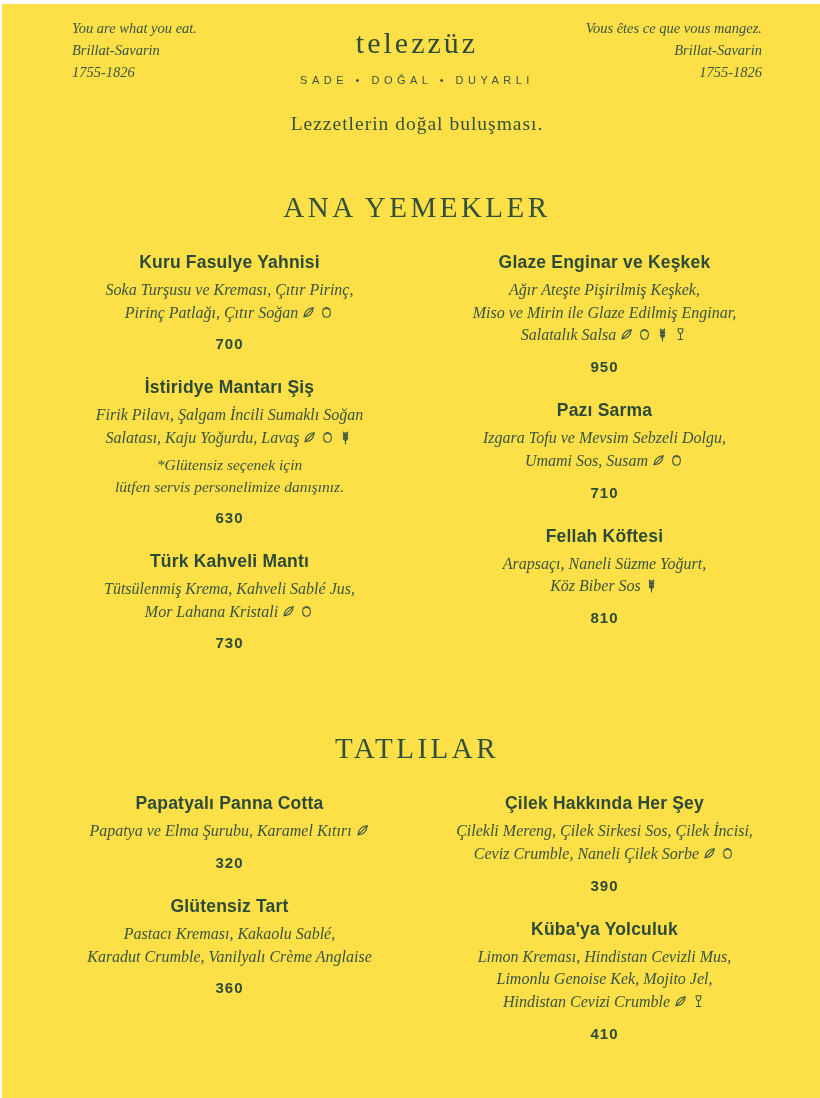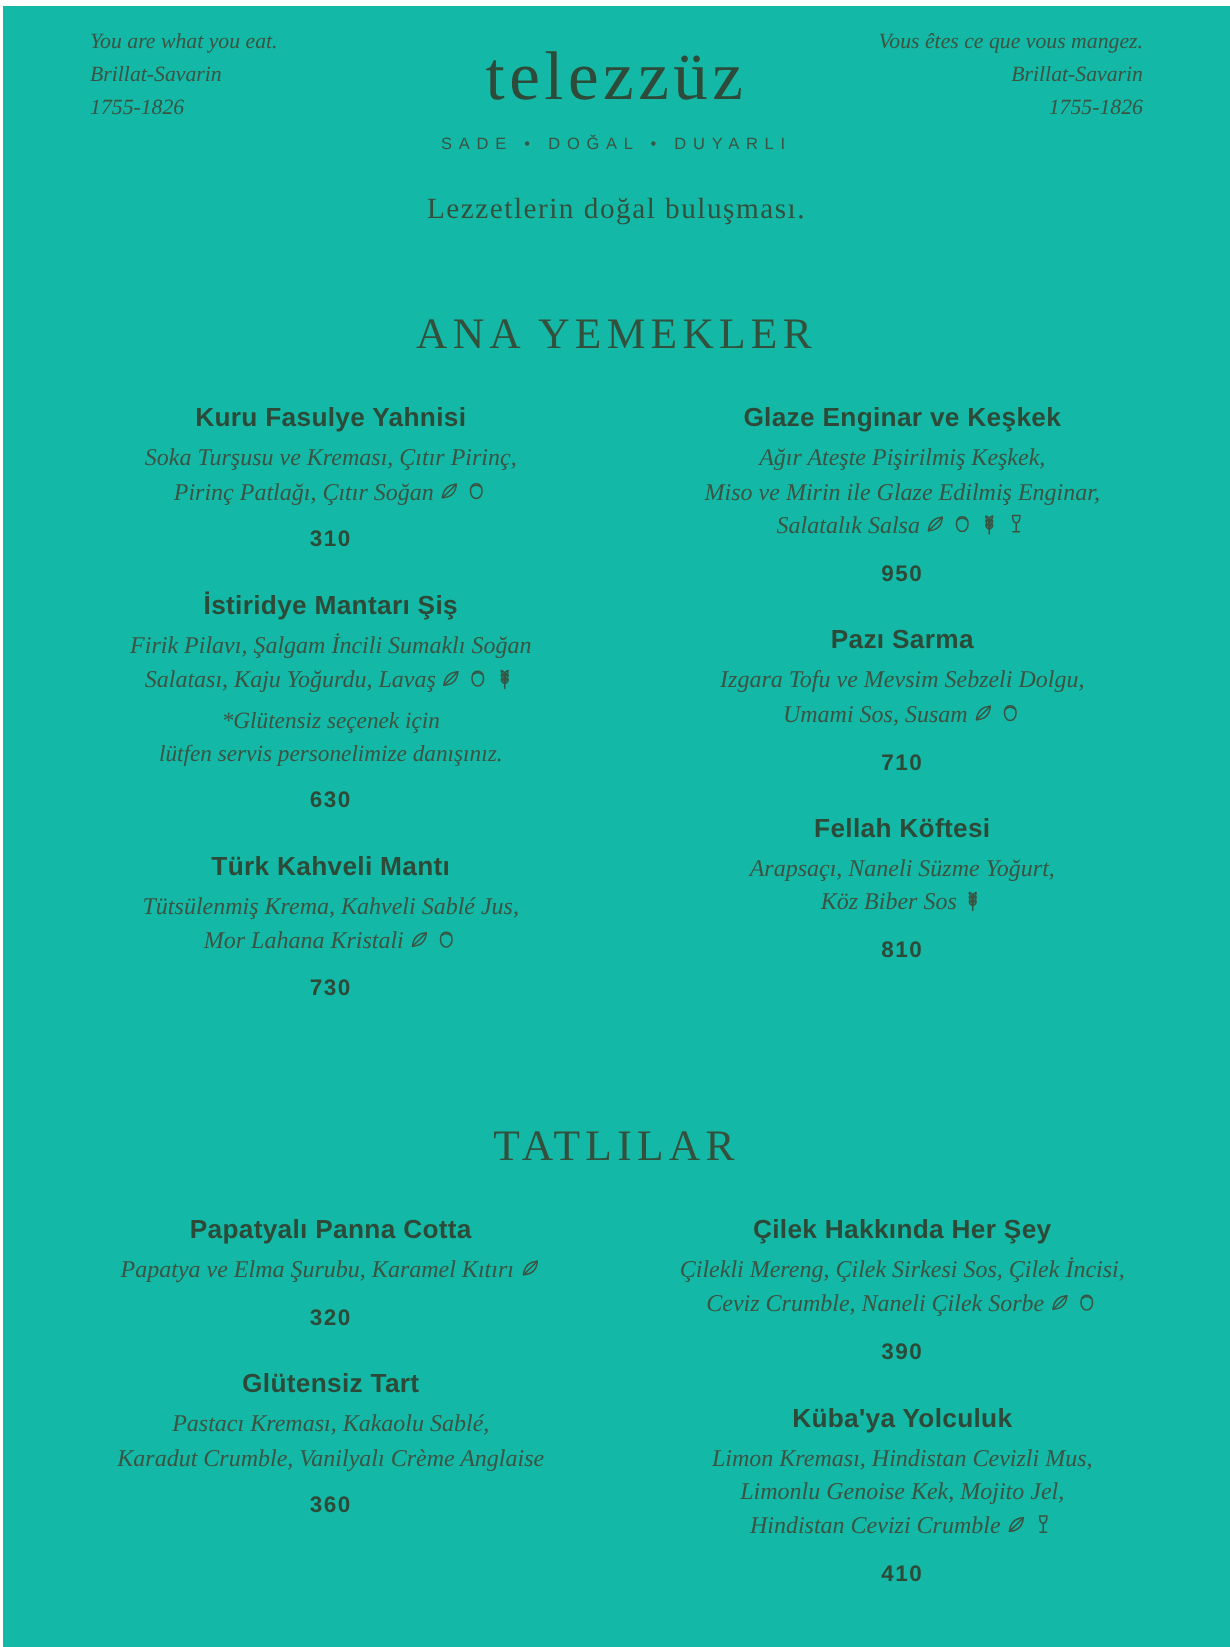--- a/index.html
+++ b/index.html
@@ -6,22 +6,22 @@
   * { margin:0; padding:0; box-sizing:border-box; }
   html,body { width:820px; }
   body{
     background:#ffffff;
     font-family:"Liberation Serif", serif;
     color:#35503e;
   }
   .page{
     width:818px; height:1094px;
     margin:4px 0 0 2px;
-    background:#14b8a6;
-    padding:14px 0 0 0;
+    background:#fde047;
+    padding:14px 0 0 12px;
     overflow:hidden;
   }
   
   .header{
     display:grid;
     grid-template-columns:1fr auto 1fr;
     align-items:start;
     padding:0 58px;
   }
   .quote{
@@ -29,21 +29,21 @@
     font-size:14.5px;
     line-height:1.5;
     white-space:pre-line;
     color:#3a5443;
   }
   .quote.right{ text-align:right; }
   .brand{ text-align:center; padding-top:10px; }
   .logo{
     font-family:"Liberation Serif", serif;
     font-weight:400;
-    font-size:46px;
+    font-size:30px;
     letter-spacing:3px;
     color:#2e4a38;
     line-height:1;
   }
   .tagline{
     margin-top:16px;
     font-family:"Liberation Sans", sans-serif;
     font-size:11px;
     letter-spacing:4.5px;
     color:#3a5443;
@@ -138,21 +138,21 @@
             <article class="menu-item">
               <h3 class="item-name">Kuru Fasulye Yahnisi</h3>
               <p class="desc"><span class="desc-text">Soka Turşusu ve Kreması, Çıtır Pirinç,
 Pirinç Patlağı, Çıtır Soğan</span><span class="mi"><svg viewBox="0 0 16 16">
                     <path d="M13 3 C7.5 3.4 3.8 6.5 3.2 12.6 C9.5 12.3 12.6 8.8 13 3 Z"></path>
                     <path d="M3.2 12.6 C6.5 9.5 9.8 6.3 13 3"></path>
                   </svg></span><span class="mi"><svg viewBox="0 0 16 16">
                     <path d="M8 2.6 C5.3 2.6 3.9 4.8 3.9 7.6 C3.9 10.7 5.6 13.1 8 13.1 C10.4 13.1 12.1 10.7 12.1 7.6 C12.1 4.8 10.7 2.6 8 2.6 Z"></path>
                     <path d="M4.9 4.8 C6.7 3.5 9.3 3.5 11.1 4.8"></path>
                   </svg></span></p>
-              <div class="price">310</div>
+              <div class="price">700</div>
             </article>
             <article class="menu-item">
               <h3 class="item-name">İstiridye Mantarı Şiş</h3>
               <p class="desc"><span class="desc-text">Firik Pilavı, Şalgam İncili Sumaklı Soğan
 Salatası, Kaju Yoğurdu, Lavaş</span><span class="mi"><svg viewBox="0 0 16 16">
                     <path d="M13 3 C7.5 3.4 3.8 6.5 3.2 12.6 C9.5 12.3 12.6 8.8 13 3 Z"></path>
                     <path d="M3.2 12.6 C6.5 9.5 9.8 6.3 13 3"></path>
                   </svg></span><span class="mi"><svg viewBox="0 0 16 16">
                     <path d="M8 2.6 C5.3 2.6 3.9 4.8 3.9 7.6 C3.9 10.7 5.6 13.1 8 13.1 C10.4 13.1 12.1 10.7 12.1 7.6 C12.1 4.8 10.7 2.6 8 2.6 Z"></path>
                     <path d="M4.9 4.8 C6.7 3.5 9.3 3.5 11.1 4.8"></path>

